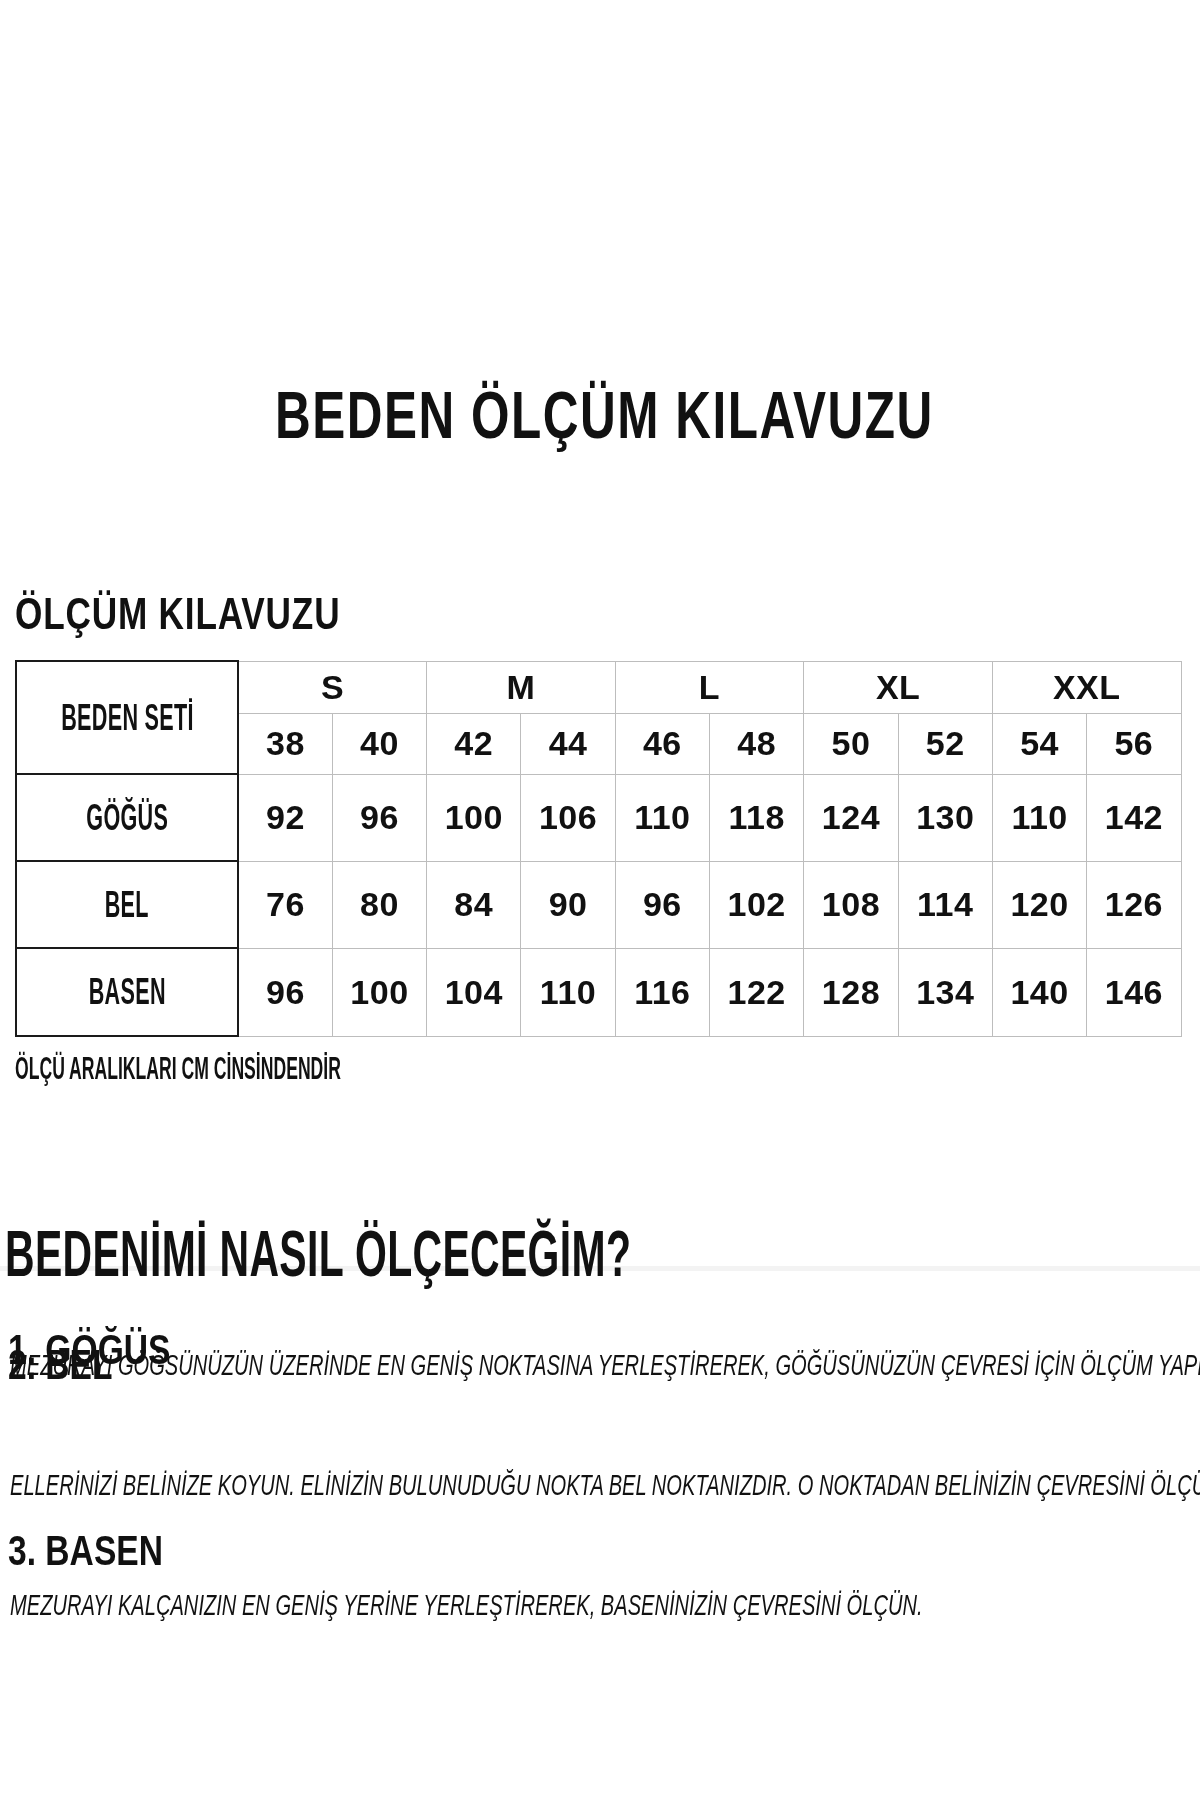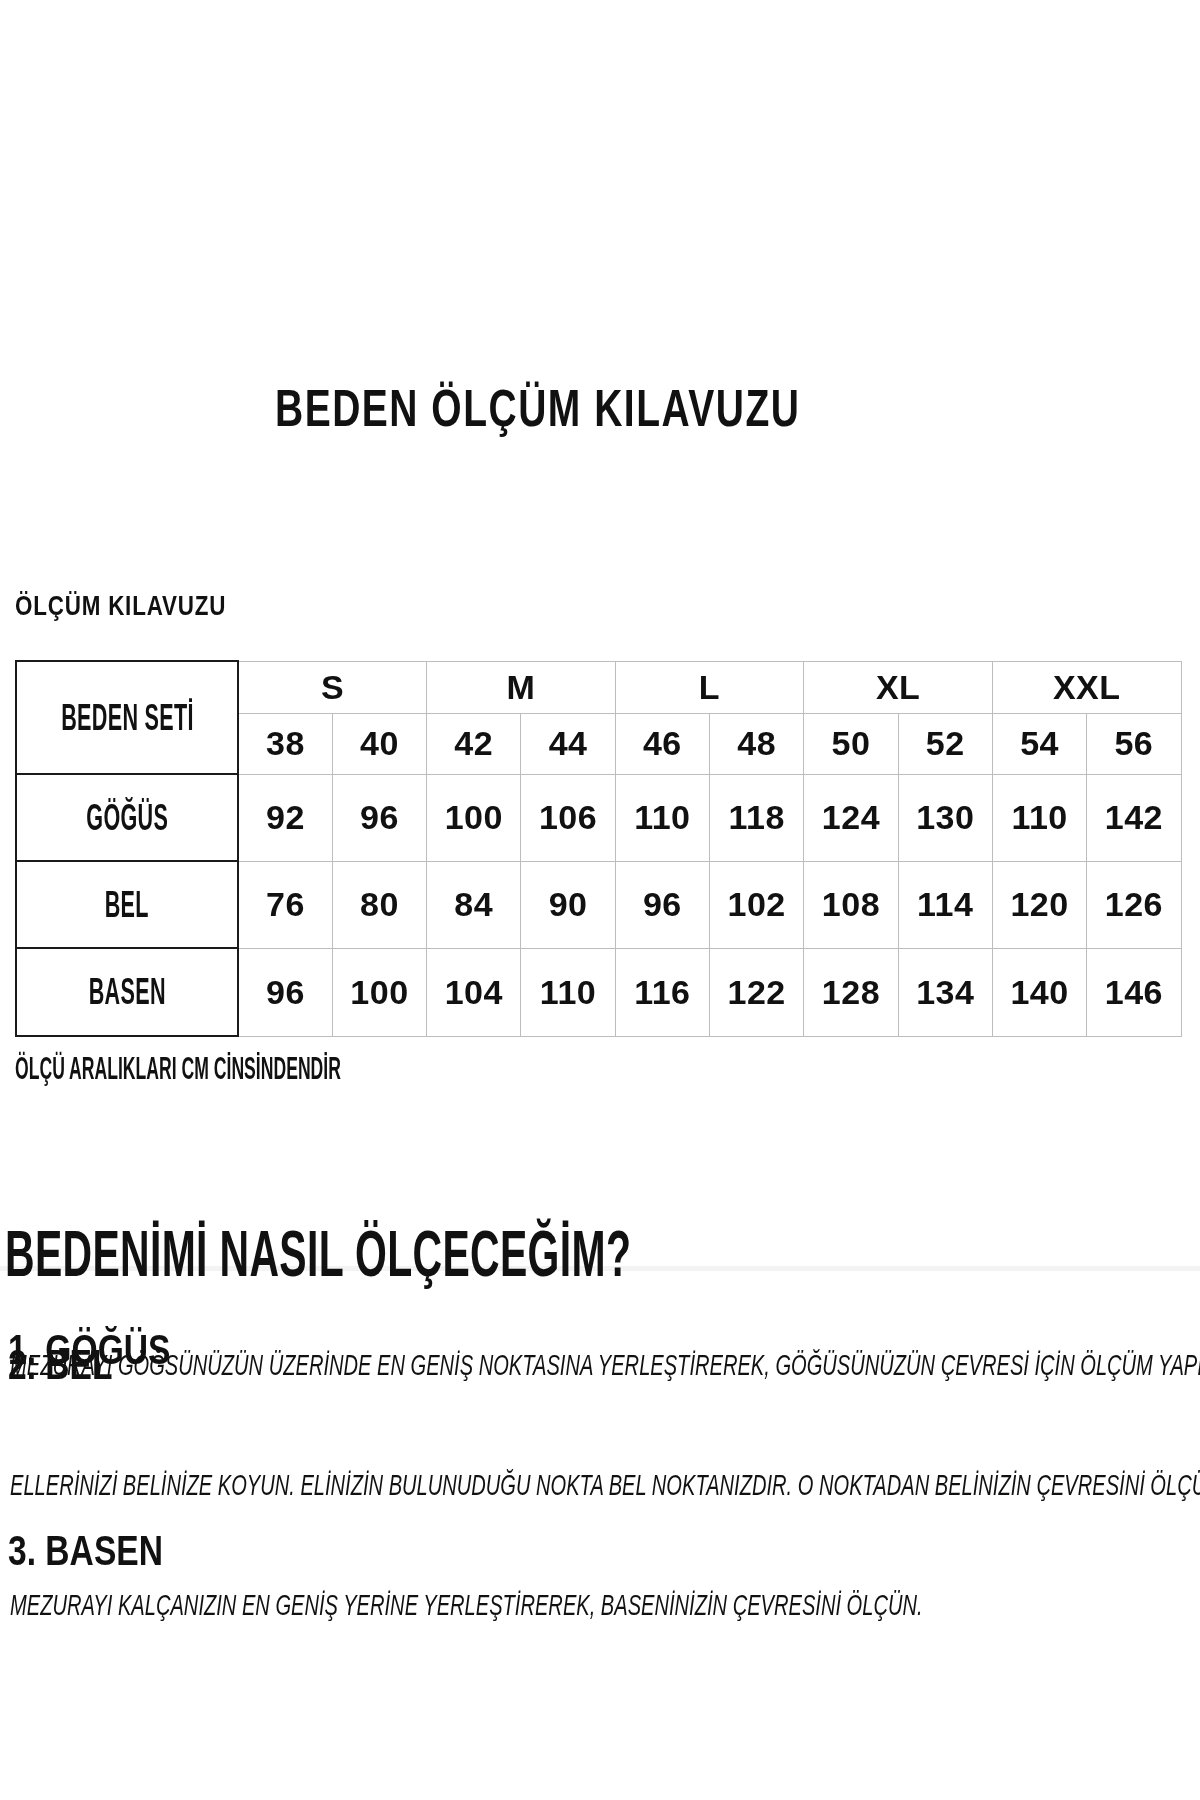--- a/index.html
+++ b/index.html
@@ -12,28 +12,28 @@
     font-family: "Liberation Sans", sans-serif;
     -webkit-font-smoothing: antialiased;
   }
   .abs { position: absolute; }
   
   .cx { display: inline-block; white-space: nowrap; transform-origin: 0 50%; }
   .cx.center { transform-origin: 50% 50%; }
 
   .page-title {
     top: 382px; left: 275px;
-    font-size: 52px; font-weight: 800; letter-spacing: 2px;
+    font-size: 66px; font-weight: 800; letter-spacing: 2px;
     line-height: 1;
   }
   .page-title .cx { transform: scaleX(0.75); }
 
   .section-heading {
     top: 592px; left: 15px;
-    font-size: 28px; font-weight: 800; letter-spacing: 1px;
+    font-size: 44px; font-weight: 800; letter-spacing: 1px;
     line-height: 1;
   }
   .section-heading .cx { transform: scaleX(0.80); }
 
   table.size-table {
     position: absolute;
     top: 660px; left: 15px;
     width: 1165px;
     border-collapse: collapse;
     table-layout: fixed;

